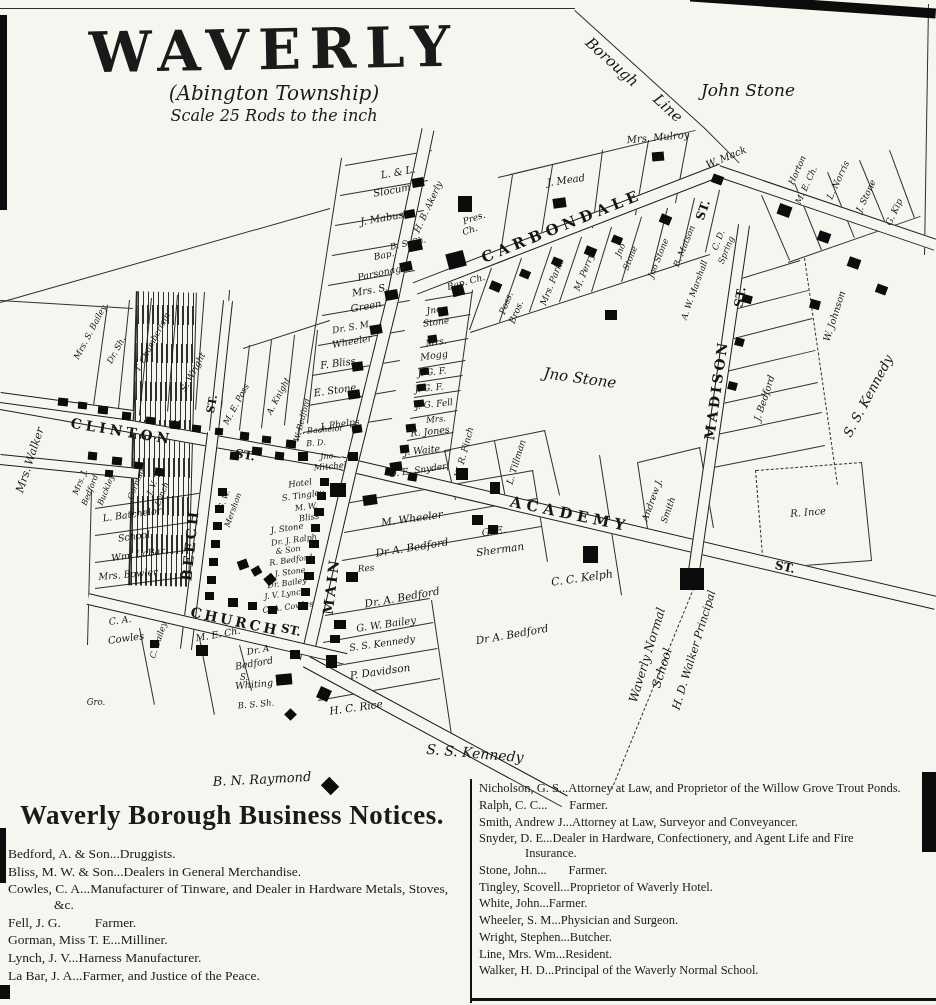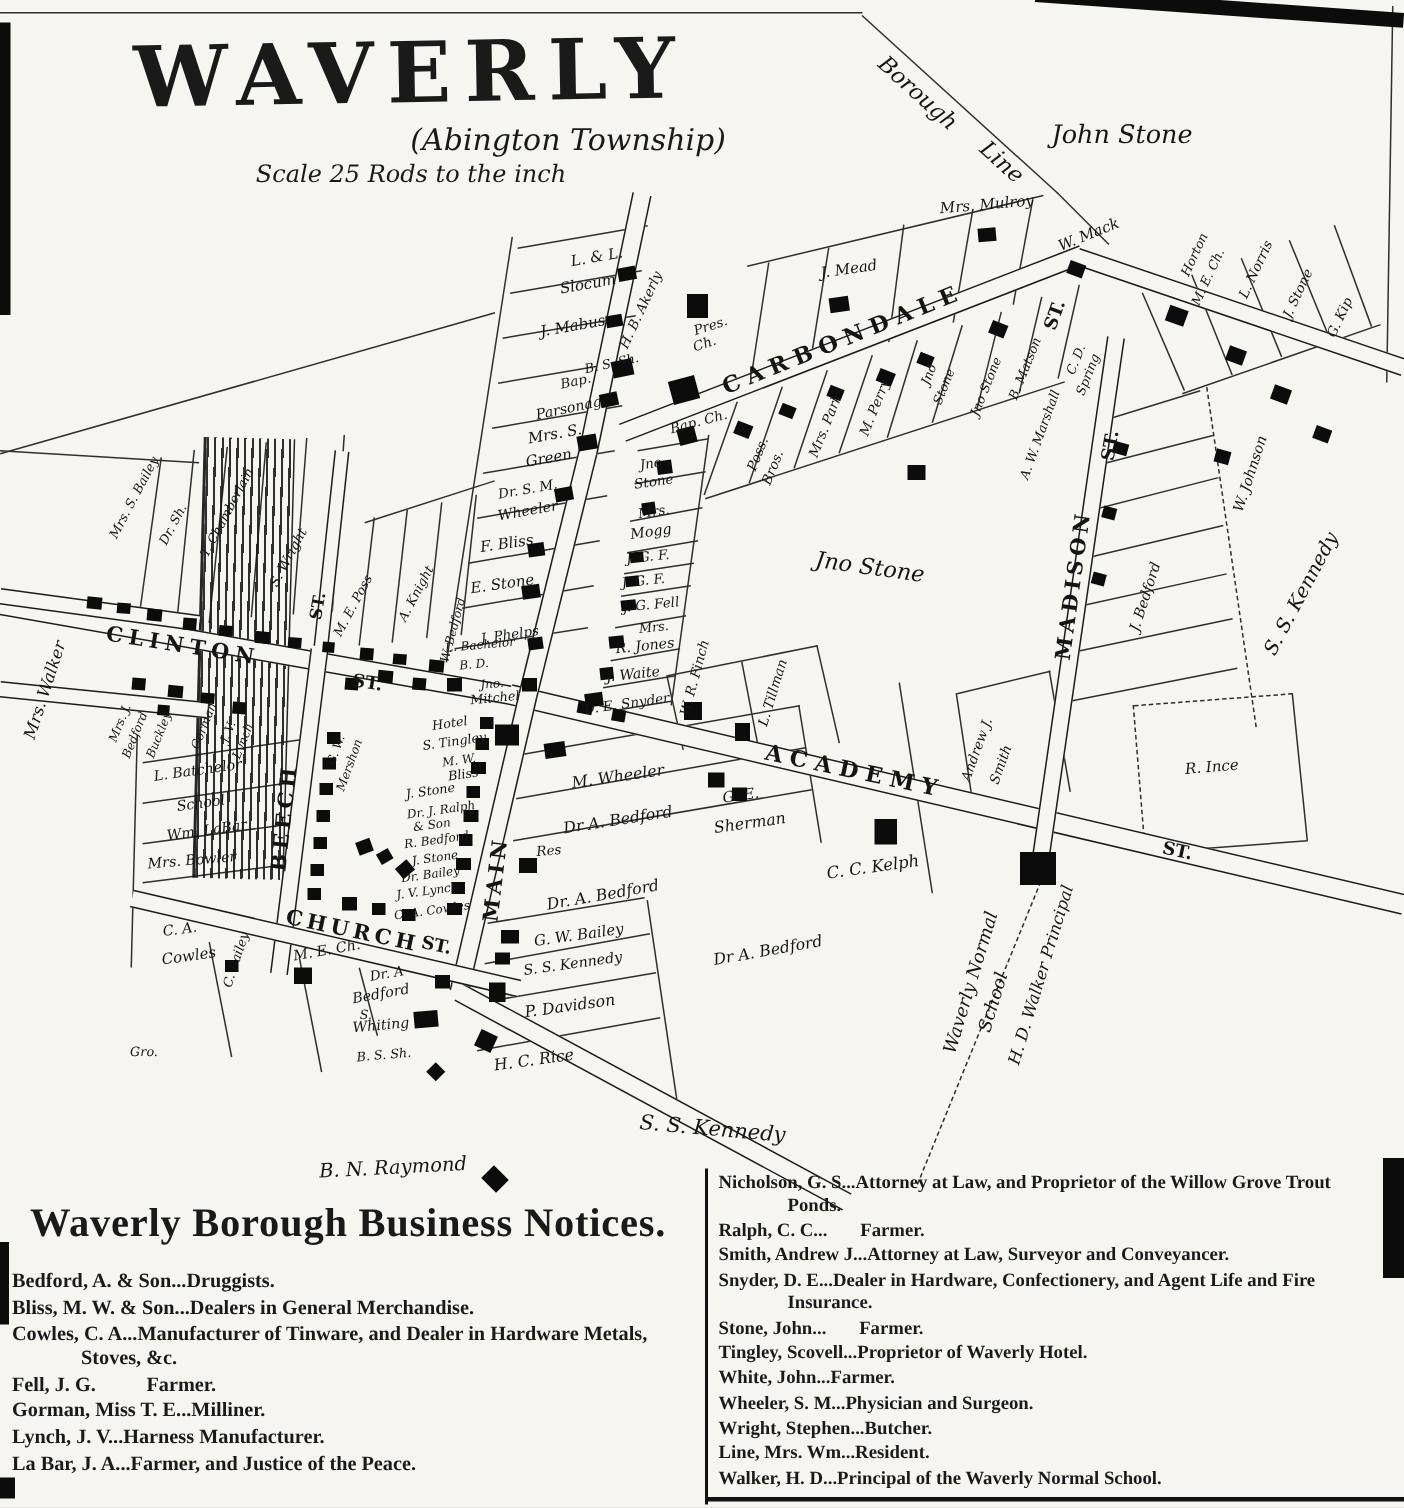--- a/index.html
+++ b/index.html
@@ -13,26 +13,26 @@
   .bld{position:absolute;background:#0c0c0c;z-index:4;}
   .lbl{position:absolute;white-space:nowrap;z-index:5;color:#151515;}
   .st{font-family:"DejaVu Serif",serif;font-weight:bold;}
   .ar,.pr{font-family:"DejaVu Serif",serif;font-style:italic;}
   .rr{position:absolute;left:132px;top:292px;width:58px;height:294px;transform:rotate(1.5deg);
       background:repeating-linear-gradient(90deg,#1a1a1a 0 1.5px,rgba(0,0,0,0) 1.5px 5px);
       border-left:2px solid #111;border-right:1px solid #111;z-index:2;opacity:.9;}
   .title-block{position:absolute;left:64px;top:20px;z-index:6;text-align:center;width:420px;}
   .title-main{font-family:"DejaVu Serif",serif;font-weight:bold;font-size:56px;
               letter-spacing:9px;transform:rotate(-1deg);line-height:1.05;}
-  .title-sub{font-style:italic;font-size:20px;margin-top:2px;text-align:right;}
+  .title-sub{font-style:italic;font-size:20px;margin-top:2px;}
   .title-scale{font-style:italic;font-size:16px;margin-top:1px;}
   
   .notices-heading{position:absolute;left:20px;top:800px;z-index:7;
       font-family:"Liberation Serif",serif;font-weight:bold;font-size:27px;letter-spacing:.5px;}
-  .nlist{position:absolute;z-index:7;font-family:"Liberation Serif",serif;font-weight:bold;}
+  .nlist{position:absolute;z-index:7;font-family:"Liberation Serif",serif;font-weight:normal;}
   .nlist-left{left:8px;top:846px;width:452px;font-size:13.5px;line-height:1.16;}
   .nlist-right{left:479px;top:781px;width:424px;font-size:12.5px;line-height:1.18;}
   .notice{padding-left:46px;text-indent:-46px;white-space:pre-wrap;margin-bottom:2px;}
   .vrule{position:absolute;left:470px;top:779px;width:1.5px;height:224px;background:#111;z-index:7;}
   .hrule{position:absolute;left:470px;top:998px;width:466px;height:2.5px;background:#111;z-index:7;}
 </style>
 </head>
 <body>
 
 <div class="page">

